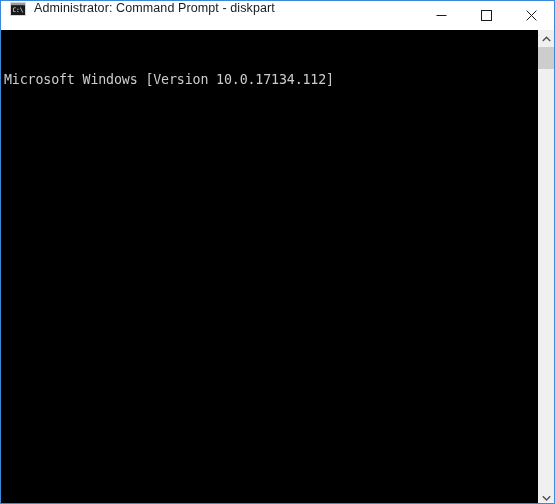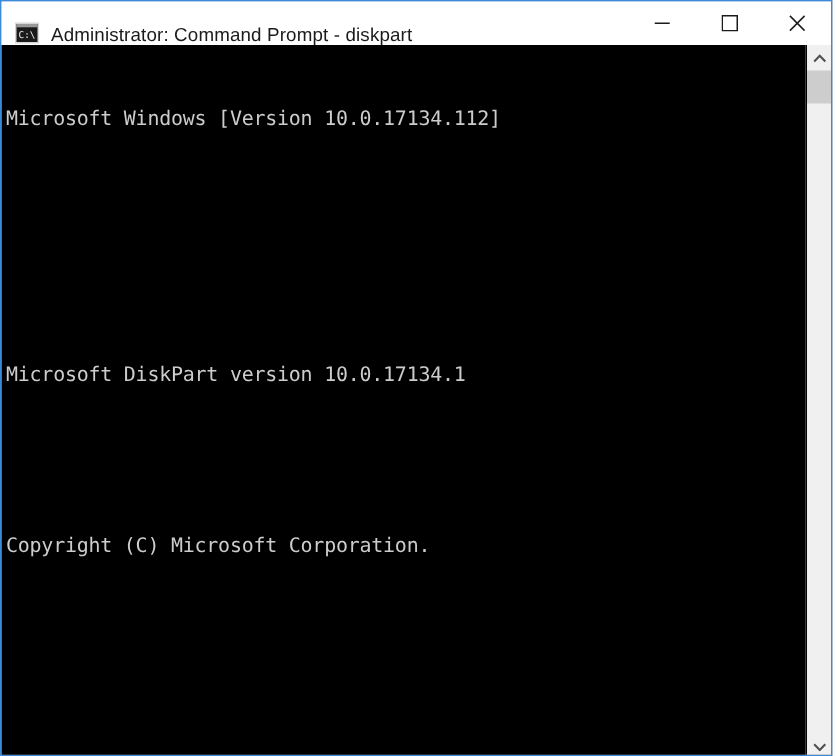--- a/index.html
+++ b/index.html
@@ -20,21 +20,21 @@
     background: #ffffff;
     overflow: hidden;
   }
 
   
   .titlebar {
     position: relative;
     height: 29px;
     background: #ffffff;
     display: flex;
-    align-items: flex-end;
+    align-items: flex-start;
     box-sizing: border-box;
     user-select: none;
   }
 
   .title-icon {
     width: 16px;
     height: 16px;
     margin-left: 9px;
     margin-right: 8px;
     flex: 0 0 auto;
@@ -78,20 +78,21 @@
     background: #000000;
     color: #cccccc;
     font-family: "DejaVu Sans Mono", "Liberation Mono", monospace;
     font-size: 13.3px;
     line-height: 19px;
     padding: 2px 0 0 3px;
     white-space: pre;
     overflow: hidden;
     letter-spacing: -0.15px;
     box-sizing: border-box;
+    border-radius: 19px;
   }
 
   .line { height: 19px; }
   .line.blank { height: 19px; }
 
   
   .scrollbar {
     width: 17px;
     flex: 0 0 17px;
     background: #f0f0f0;
@@ -162,23 +163,21 @@
       </div>
     </div>
   </div>
 
   <div class="console-area">
 
     <div class="console-text">
       <div class="line">Microsoft Windows [Version 10.0.17134.112]</div>
       <div class="line blank"></div>
       <div class="line blank"></div>
-      <div class="line">Microsoft DiskPart version 10.0.17134.1</div>
       <div class="line blank"></div>
-      <div class="line">Copyright (C) Microsoft Corporation.</div>
       
       
       
       
       
       
       
       
       
       

